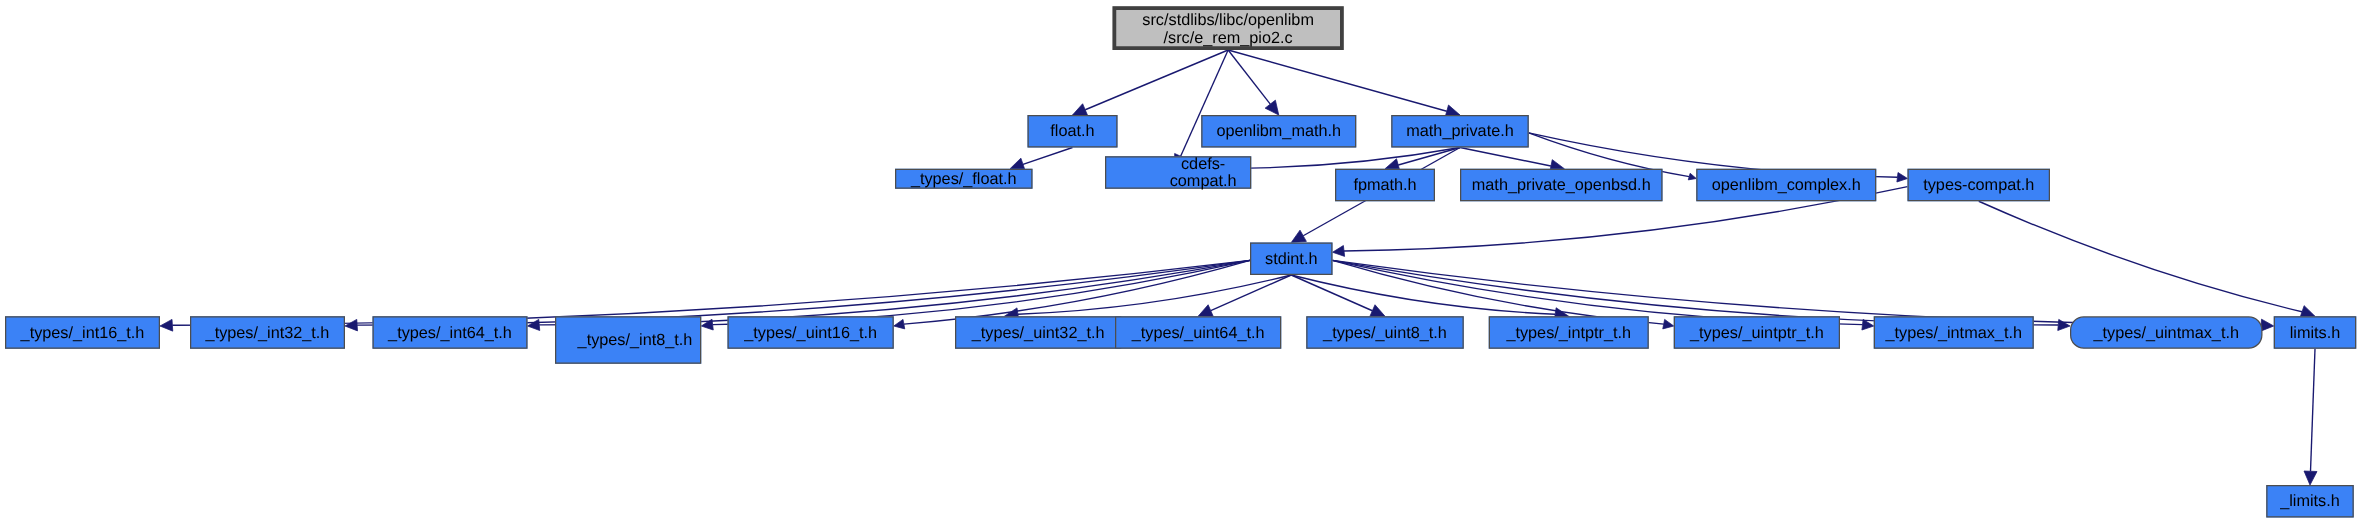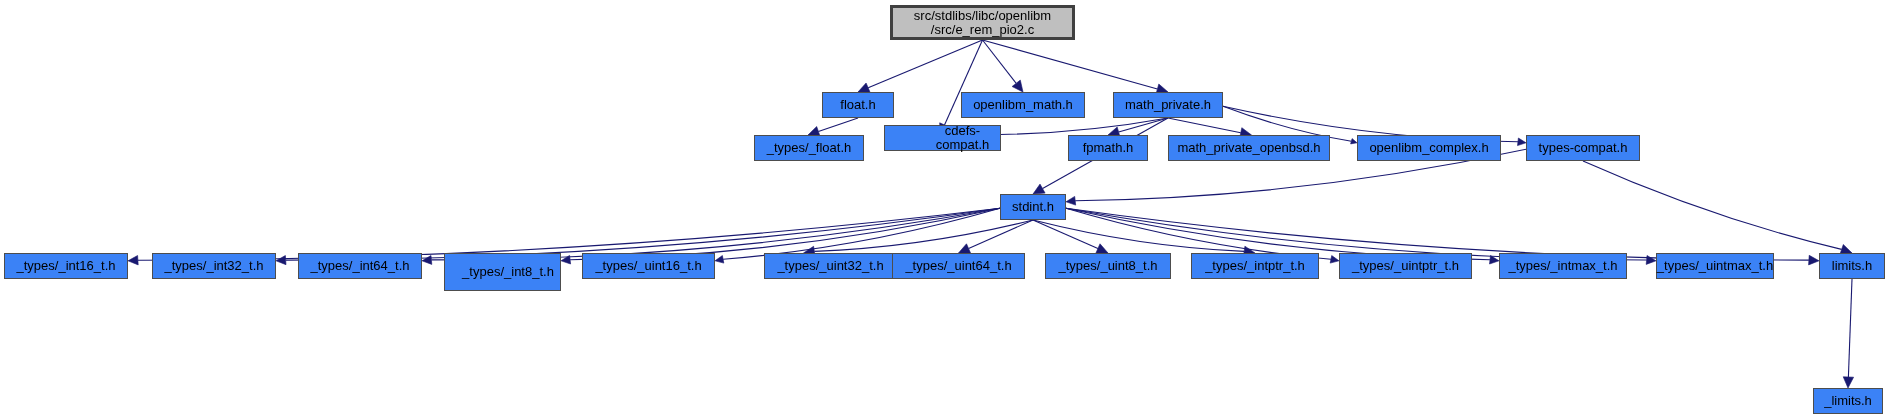--- a/index.html
+++ b/index.html
@@ -111,35 +111,35 @@
       <polygon class="edge-head" points="1819.0,260.8 1808.6,264.9 1809.2,255.3"></polygon>
       <path class="edge-path" d="M 1852.0 279.0 Q 1850.2 328.0 1848.4 377.0"></path>
       <polygon class="edge-head" points="1848.0,388.0 1843.2,376.8 1853.6,377.2"></polygon>
     </svg>
   <div id="node-layer">
       <div class="node root" style="left: 890px; top: 5px; width: 185px; height: 35px;">src/stdlibs/libc/openlibm
 /src/e_rem_pio2.c</div>
       <div class="node" style="left: 822px; top: 92px; width: 72px; height: 26px;">float.h</div>
       <div class="node" style="left: 961px; top: 92px; width: 124px; height: 26px;">openlibm_math.h</div>
       <div class="node" style="left: 1113px; top: 92px; width: 110px; height: 26px;">math_private.h</div>
-      <div class="node" style="left: 754px; top: 135px; width: 110px; height: 26px;">_types/_float.h</div>
+      <div class="node" style="left: 716px; top: 135px; width: 110px; height: 16px;">_types/_float.h</div>
       <div class="node" style="left: 884px; top: 125px; width: 117px; height: 26px; padding-left: 40px;">cdefs-compat.h</div>
       <div class="node" style="left: 1068px; top: 135px; width: 80px; height: 26px;">fpmath.h</div>
       <div class="node" style="left: 1168px; top: 135px; width: 162px; height: 26px;">math_private_openbsd.h</div>
       <div class="node" style="left: 1357px; top: 135px; width: 144px; height: 26px;">openlibm_complex.h</div>
       <div class="node" style="left: 1526px; top: 135px; width: 114px; height: 26px;">types-compat.h</div>
       <div class="node" style="left: 1000px; top: 194px; width: 66px; height: 26px;">stdint.h</div>
       <div class="node" style="left: 4px; top: 253px; width: 124px; height: 26px;">_types/_int16_t.h</div>
       <div class="node" style="left: 152px; top: 253px; width: 124px; height: 26px;">_types/_int32_t.h</div>
       <div class="node" style="left: 298px; top: 253px; width: 124px; height: 26px;">_types/_int64_t.h</div>
       <div class="node" style="left: 444px; top: 253px; width: 117px; height: 38px; padding-left: 11px;">_types/_int8_t.h</div>
       <div class="node" style="left: 582px; top: 253px; width: 133px; height: 26px;">_types/_uint16_t.h</div>
       <div class="node" style="left: 764px; top: 253px; width: 133px; height: 26px;">_types/_uint32_t.h</div>
       <div class="node" style="left: 892px; top: 253px; width: 133px; height: 26px;">_types/_uint64_t.h</div>
       <div class="node" style="left: 1045px; top: 253px; width: 126px; height: 26px;">_types/_uint8_t.h</div>
       <div class="node" style="left: 1191px; top: 253px; width: 128px; height: 26px;">_types/_intptr_t.h</div>
       <div class="node" style="left: 1339px; top: 253px; width: 133px; height: 26px;">_types/_uintptr_t.h</div>
       <div class="node" style="left: 1499px; top: 253px; width: 128px; height: 26px;">_types/_intmax_t.h</div>
-      <div class="node" style="left: 1656px; top: 253px; width: 118px; height: 26px;">_types/_uintmax_t.h</div>
+      <div class="node" style="left: 1656px; top: 253px; width: 154px; height: 26px; border-radius: 11px;">_types/_uintmax_t.h</div>
       <div class="node" style="left: 1819px; top: 253px; width: 66px; height: 26px;">limits.h</div>
       <div class="node" style="left: 1813px; top: 388px; width: 70px; height: 26px;">_limits.h</div>
     </div>
 </div>
 
 </body></html>

